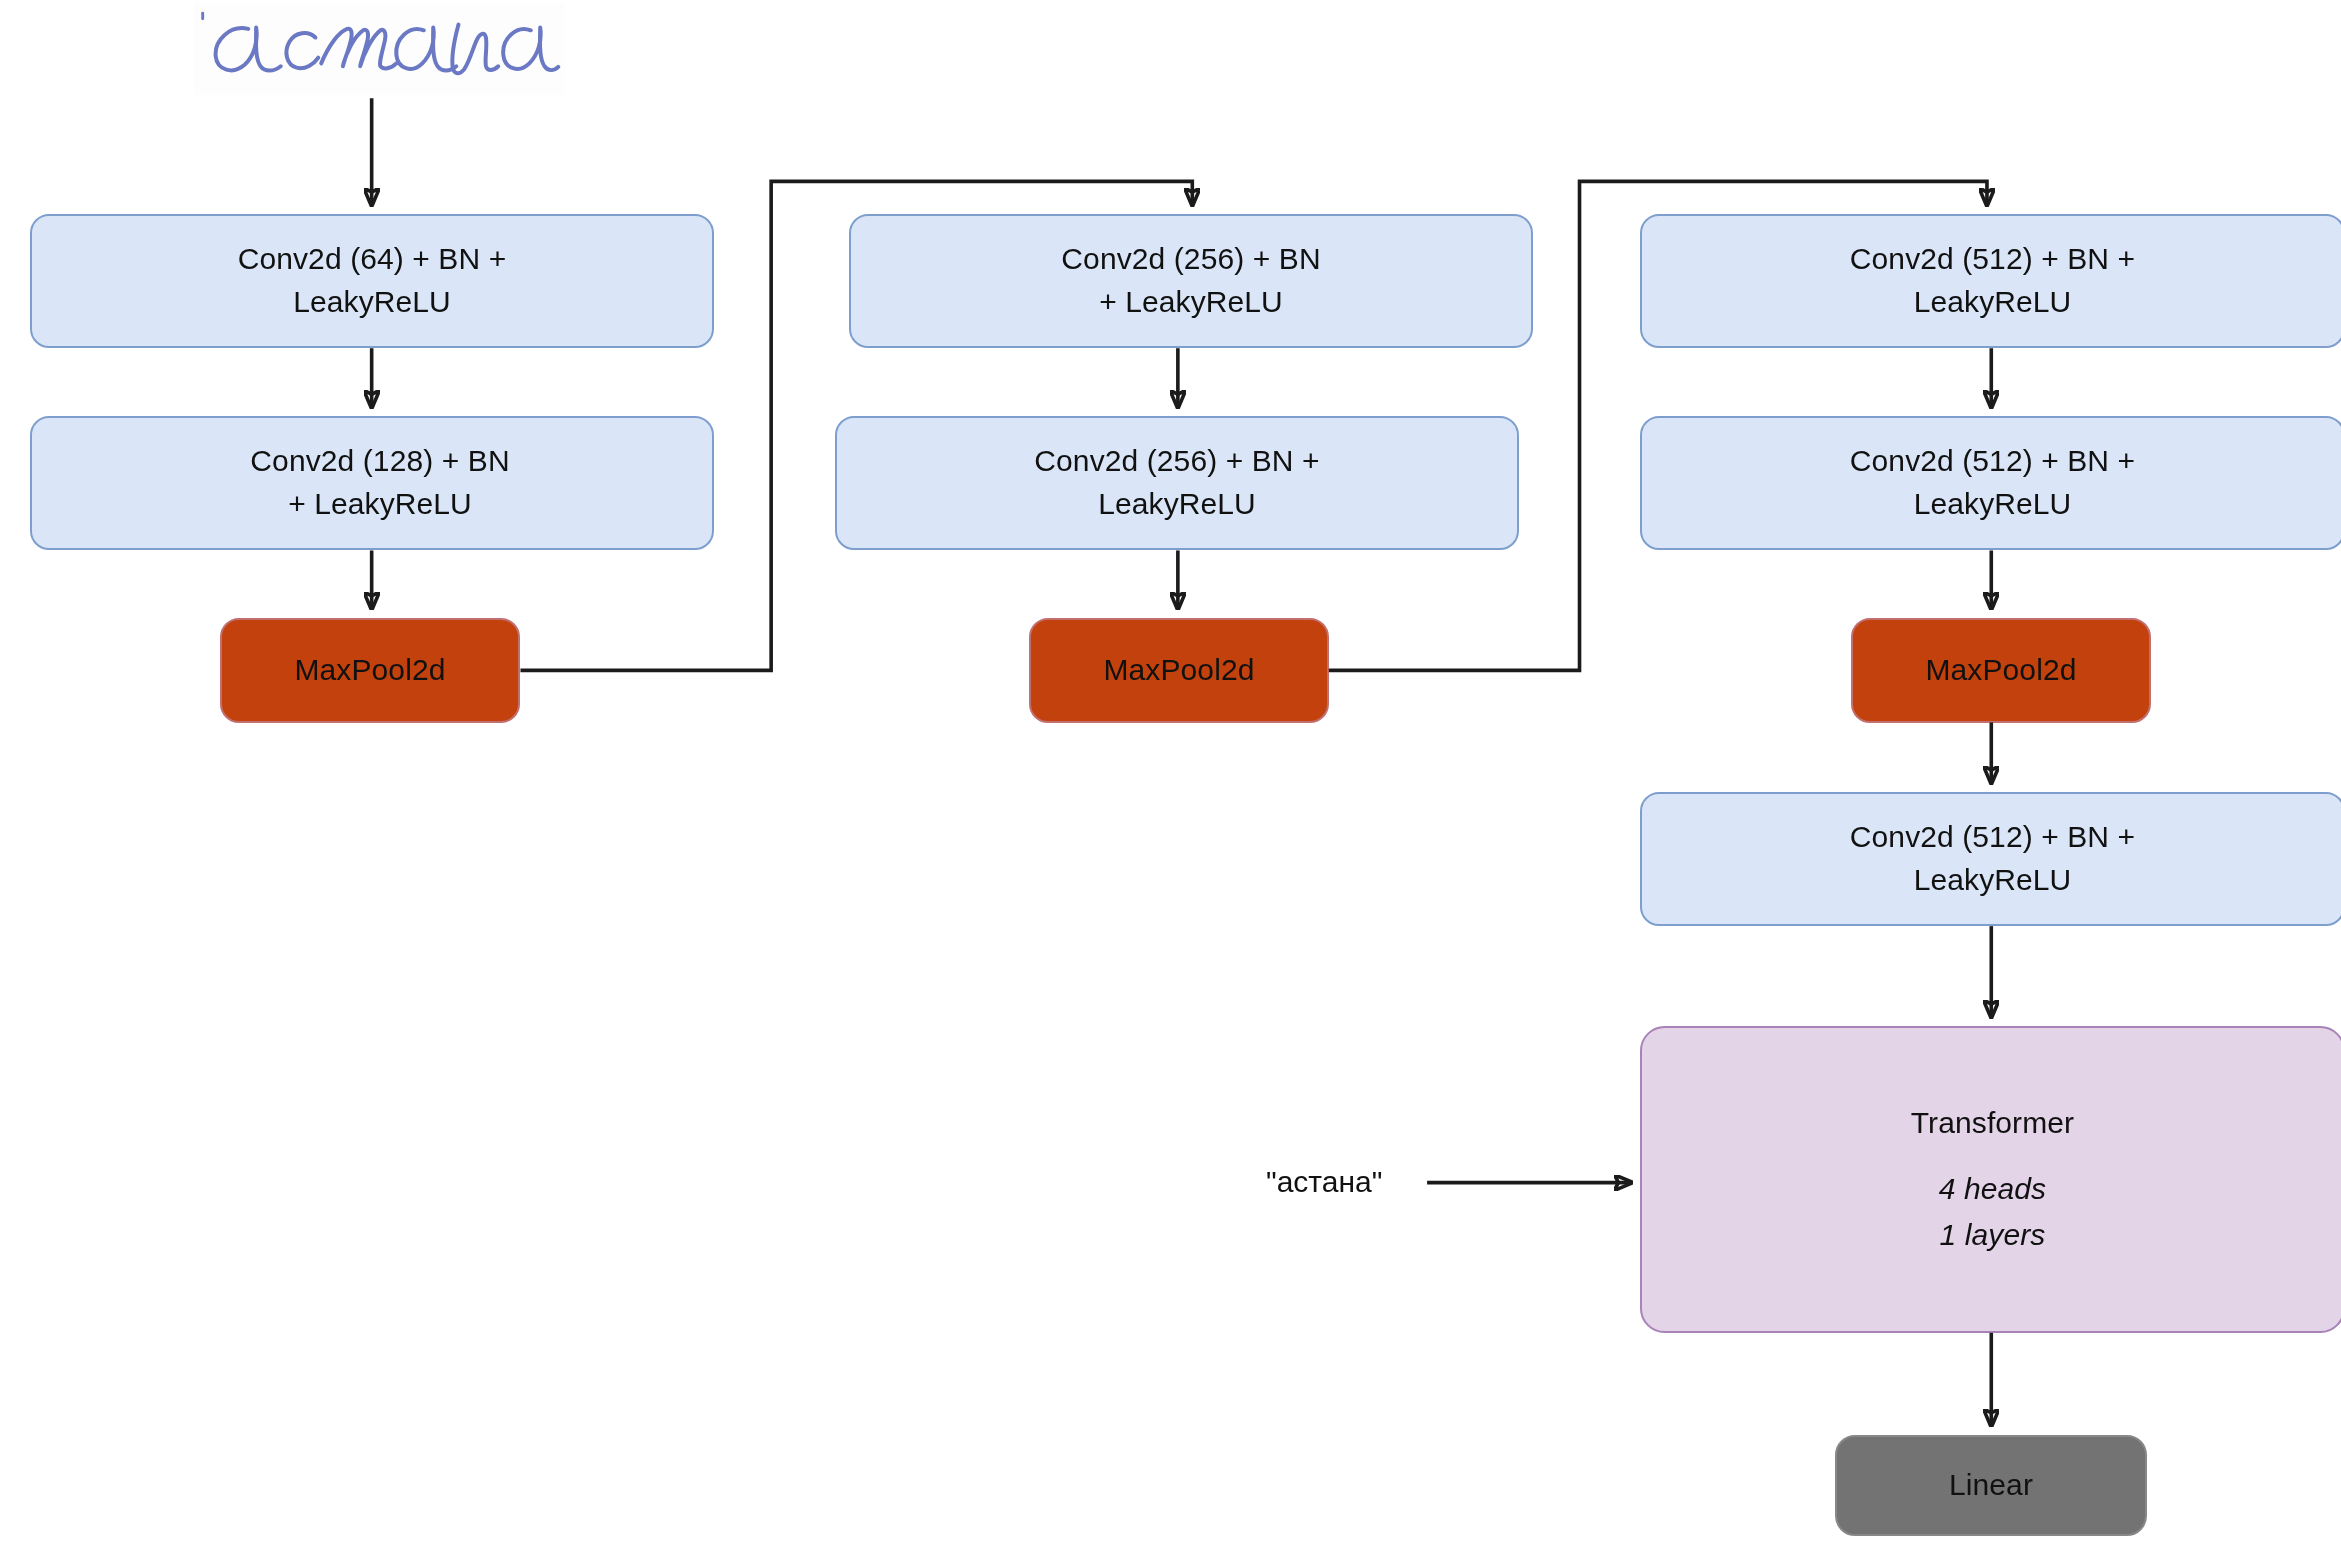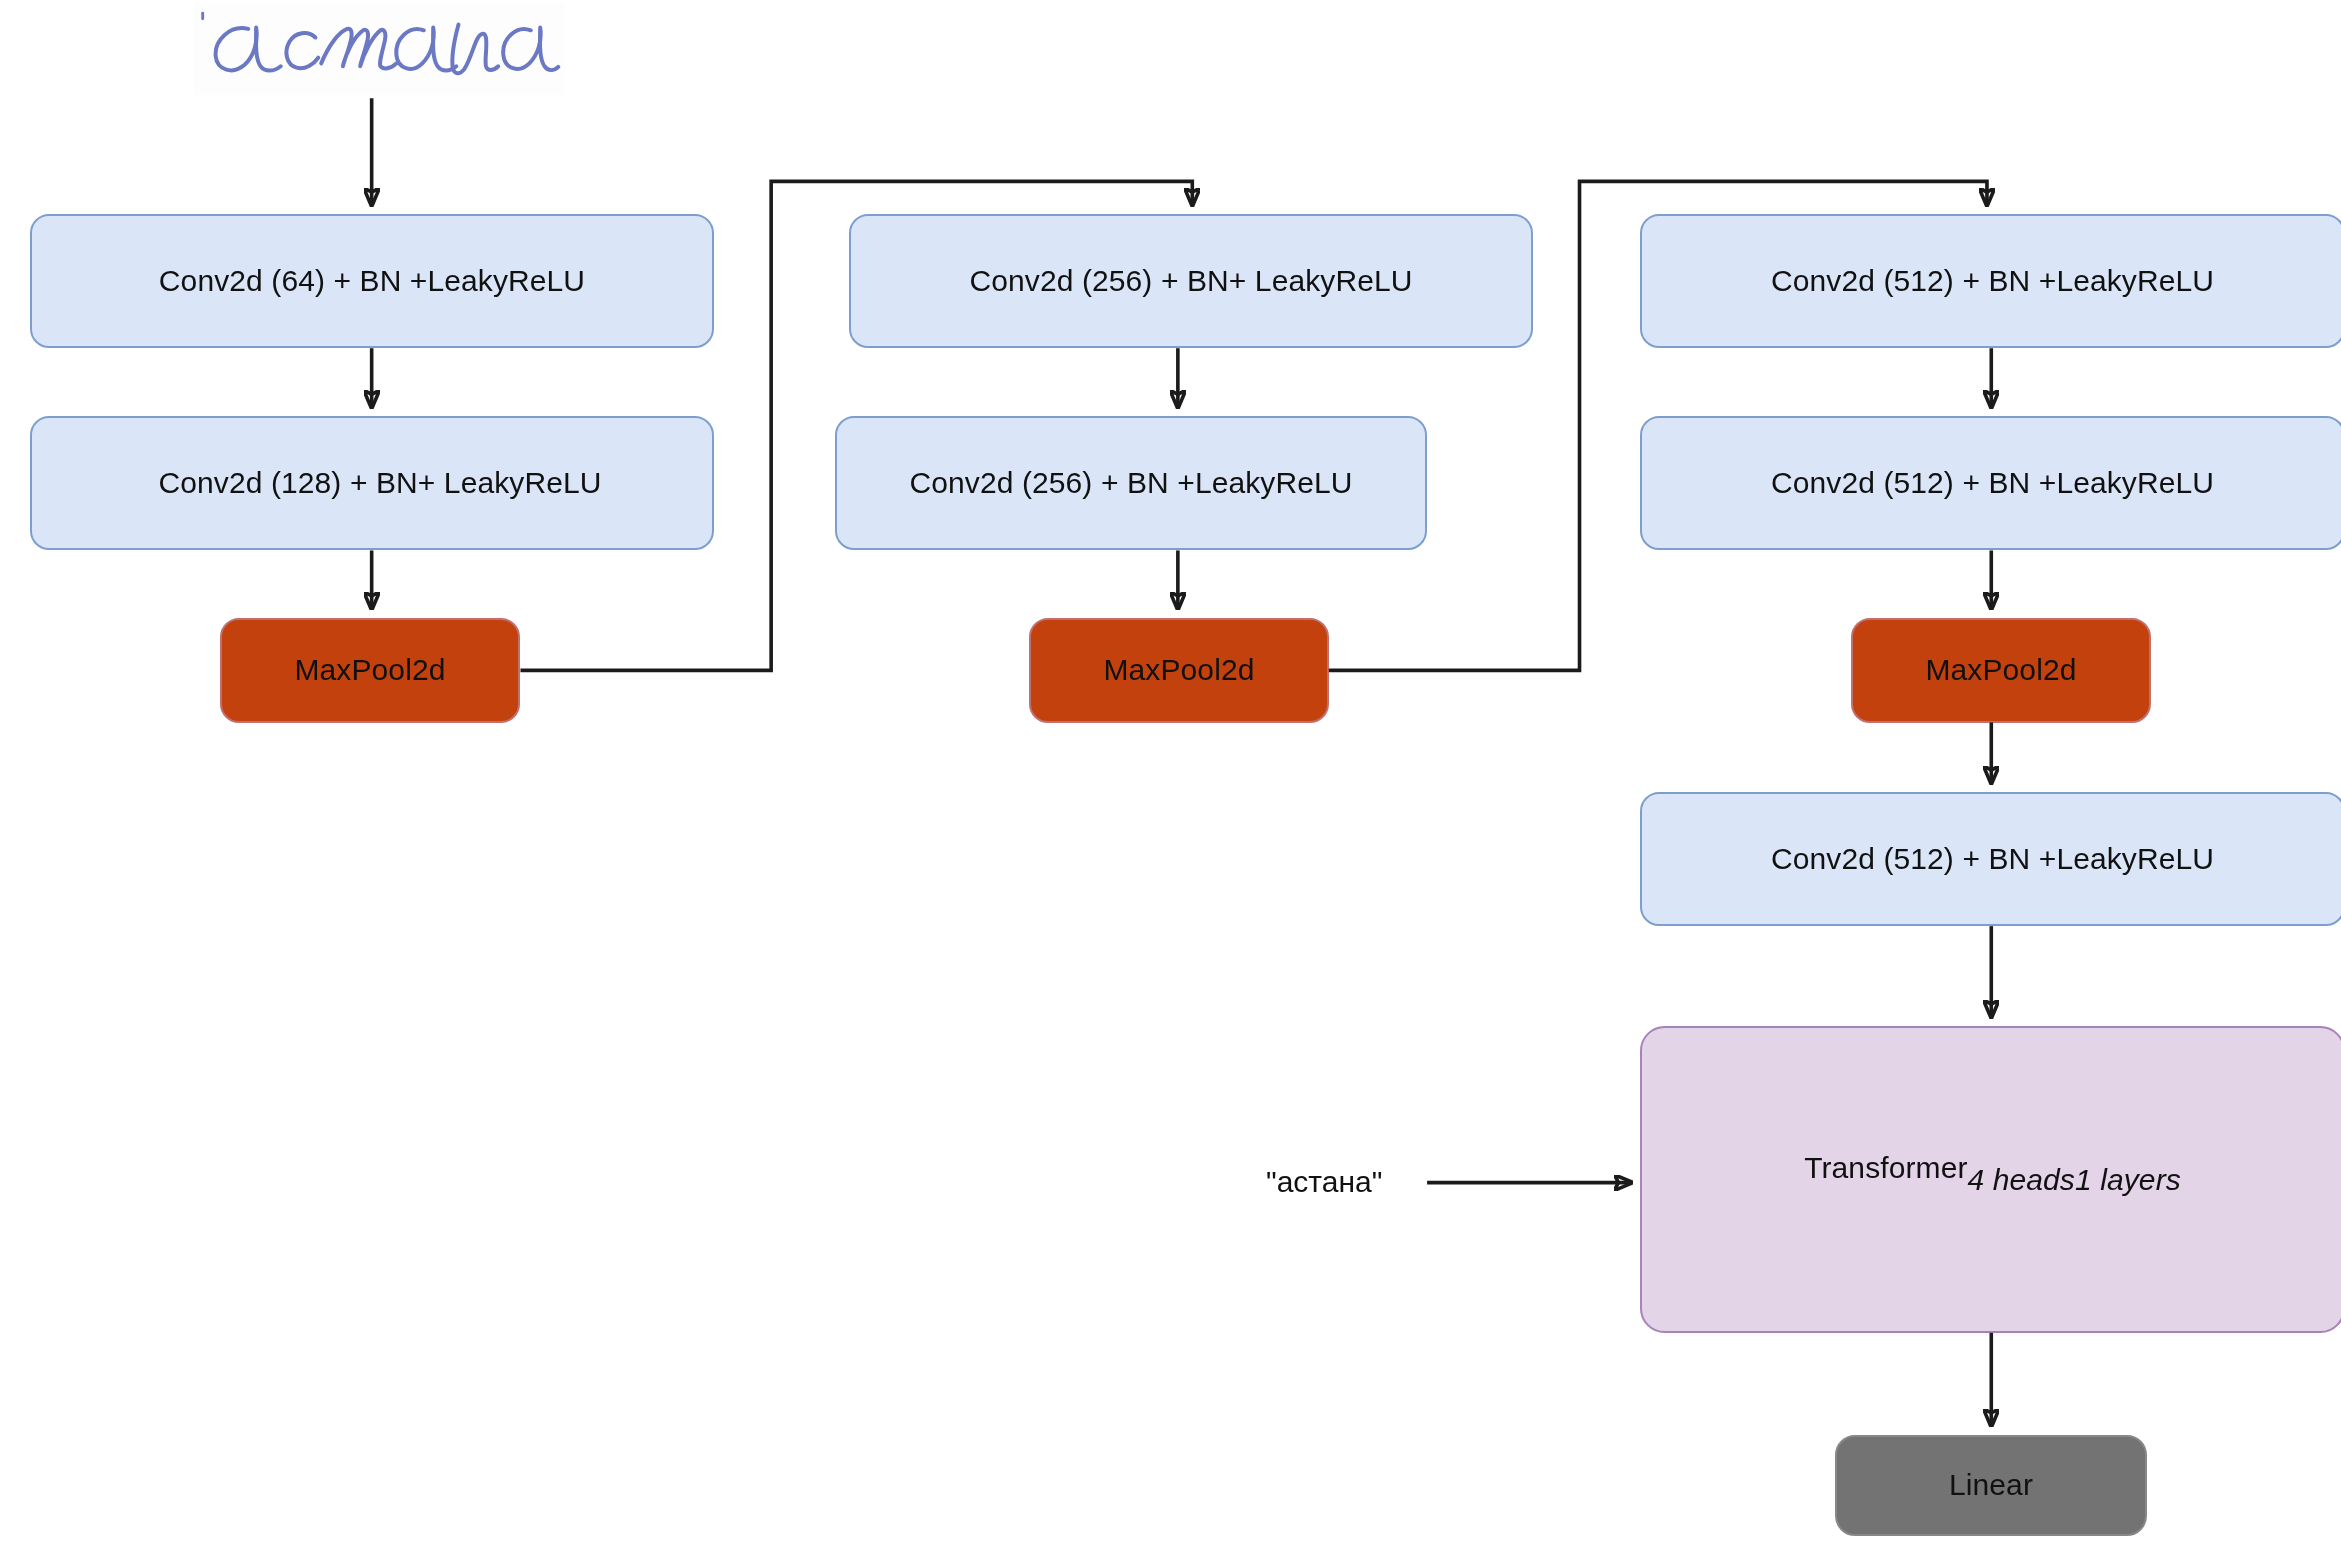--- a/index.html
+++ b/index.html
@@ -14,21 +14,21 @@
     position: relative;
     width: 2342px;
     height: 1564px;
     background: #ffffff;
     overflow: hidden;
   }
   .node {
     position: absolute;
     box-sizing: border-box;
     display: flex;
-    flex-direction: row;
+    flex-direction: column;
     align-items: center;
     justify-content: center;
     text-align: center;
     border-radius: 19px;
     border-width: 2.9px;
     border-style: solid;
     font-size: 30px;
     line-height: 1.42;
     color: #111111;
     letter-spacing: 0.1px;
@@ -125,21 +125,21 @@
 
   <div class="node node-pool" style="left:220px; top:618px; width:300px; height:105px;">
     <span class="ln">MaxPool2d</span>
   </div>
 
   <div class="node node-conv" style="left:835px; top:214px; width:684px; height:134px;margin-left:14px;">
     <span class="ln">Conv2d (256) + BN</span>
     <span class="ln">+ LeakyReLU</span>
   </div>
 
-  <div class="node node-conv" style="left:835px; top:416px; width:592px; height:134px;">
+  <div class="node node-conv" style="left:835px; top:416px; width:684px; height:134px;">
     <span class="ln">Conv2d (256) + BN +</span>
     <span class="ln">LeakyReLU</span>
   </div>
 
   <div class="node node-pool" style="left:1029px; top:618px; width:300px; height:105px;">
     <span class="ln">MaxPool2d</span>
   </div>
 
   <div class="node node-conv" style="left:1640px; top:214px; width:705px; height:134px;">
     <span class="ln">Conv2d (512) + BN +</span>

